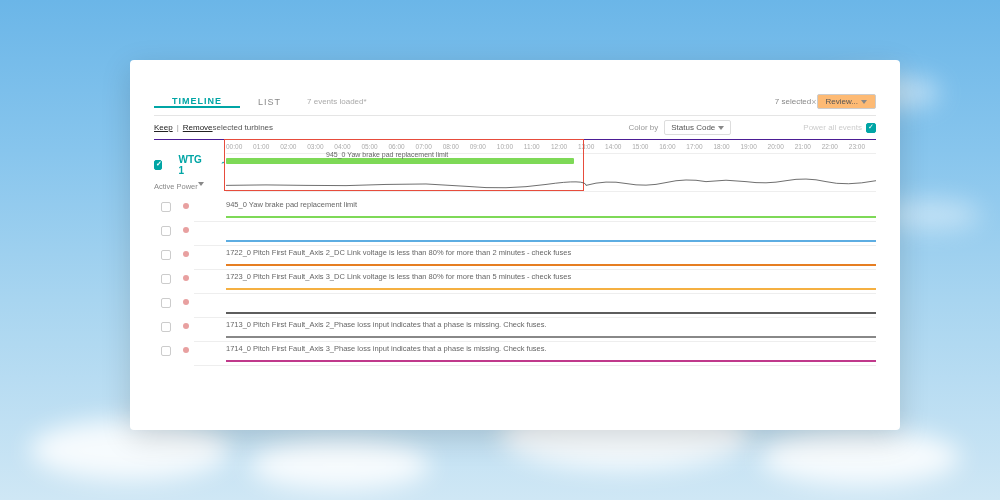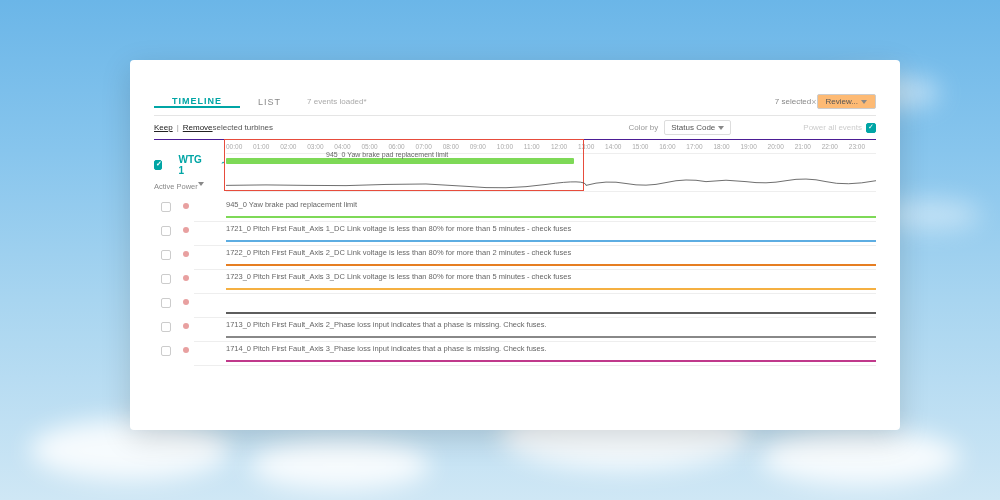--- a/index.html
+++ b/index.html
@@ -169,21 +169,20 @@
         </div>
       </div>
       <div class="ev">
         <div class="ev-chkcol">
           <span class="chk"></span>
         </div>
         <div class="ev-dot">
           <span class="dot"></span>
         </div>
         <div class="ev-content">
-          <div class="ev-text">1721_0 Pitch First Fault_Axis 1_DC Link voltage is less than 80% for more than 5 minutes - check fuses</div>
           <div class="ev-bar" style="background:#5dade2"></div>
         </div>
       </div>
       <div class="ev">
         <div class="ev-chkcol">
           <span class="chk"></span>
         </div>
         <div class="ev-dot">
           <span class="dot"></span>
         </div>

